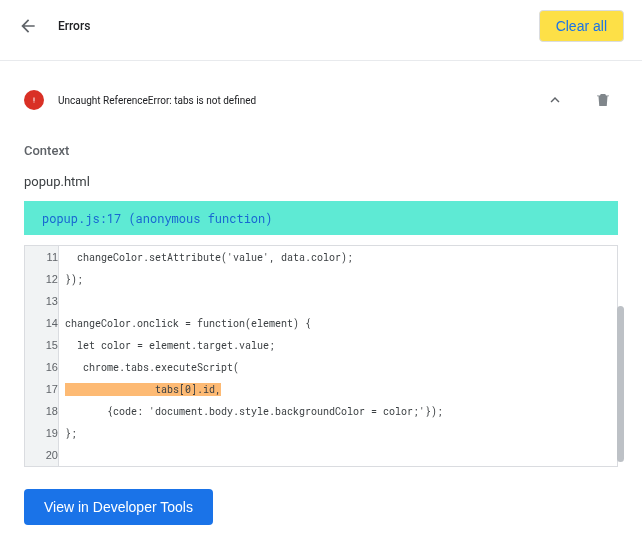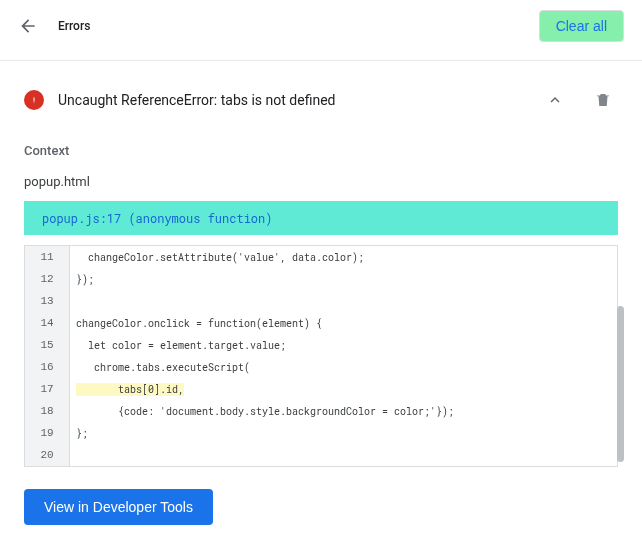--- a/index.html
+++ b/index.html
@@ -15,21 +15,21 @@
       align-items: center;
       justify-content: space-between;
       padding: 10px 18px 18px 18px;
       border-bottom: 1px solid #e8eaed;
     }
     .header-left { display: flex; align-items: center; gap: 20px; }
     .back-arrow { color: #5f6368; cursor: pointer; display: flex; }
     .page-title { font-size: 12px; font-weight: 500; color: #202124; }
     .clear-all-btn {
       border: 1px solid #dadce0;
-      background: #86efac;
+      background: #fde047;
       color: #1a73e8;
       font-size: 14px;
       font-weight: 500;
       padding: 7px 16px;
       border-radius: 4px;
       cursor: pointer;
     }
     .content { padding: 0 24px 24px 24px; }
     .error-row {
       display: flex;
@@ -38,21 +38,21 @@
     }
     .error-badge {
       width: 20px; height: 20px;
       background: #d93025;
       border-radius: 50%;
       display: flex; align-items: center; justify-content: center;
       flex-shrink: 0;
       margin-right: 14px;
     }
     .error-badge svg { fill: #fff; }
-    .error-msg { flex: 1; font-size: 14px; color: #202124; }
+    .error-msg { flex: 1; font-size: 10px; color: #202124; }
     .collapse-caret { color: #5f6368; cursor: pointer; padding: 6px; display:flex; }
     .trash { color: #80868b; cursor: pointer; padding: 6px; margin-left: 18px; display:flex; }
     .section-label {
       font-size: 13px; font-weight: 500; color: #5f6368;
       margin-top: 14px;
     }
     .context-value {
       font-size: 13px; color: #3c4043;
       margin-top: 16px;
     }
@@ -64,39 +64,39 @@
       color: #1967d2;
       margin-top: 12px;
     }
     .code-block {
       border: 1px solid #dadce0;
       margin-top: 10px;
       position: relative;
     }
     .code-line { display: flex; height: 22px; align-items: center; }
     .lineno {
-      width: 45px;
+      width: 34px;
       flex-shrink: 0;
       background: #f1f3f4;
       border-right: 1px solid #dadce0;
-      text-align: center;
-      font-family: Liberation Mono, monospace;
+      text-align: right;
+      font-family: Liberation Sans, sans-serif;
       font-size: 11px;
       color: #5f6368;
       line-height: 22px;
     }
     .linecode {
       flex: 1;
       font-family: 'Roboto Mono','Courier New',monospace;
       font-size: 10px;
       color: #3c4043;
       padding-left: 6px;
       white-space: pre;
     }
-    .hl { background: #fef9c3; }
+    .hl { background: #fdba74; padding-left: 48px; }
     .code-scroll {
       position: absolute;
       right: -7px; top: 60px; bottom: 4px;
       width: 7px;
       background: #bdc1c6;
       border-radius: 4px;
     }
     .dev-btn {
       background: #1a73e8;
       color: #fff;

